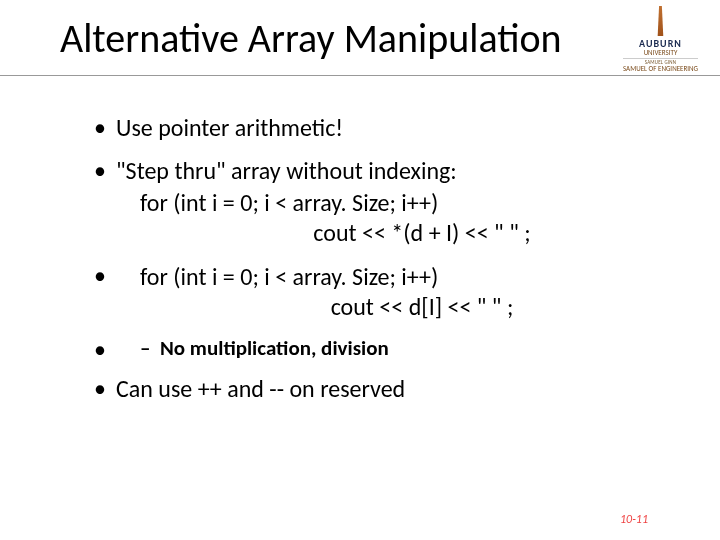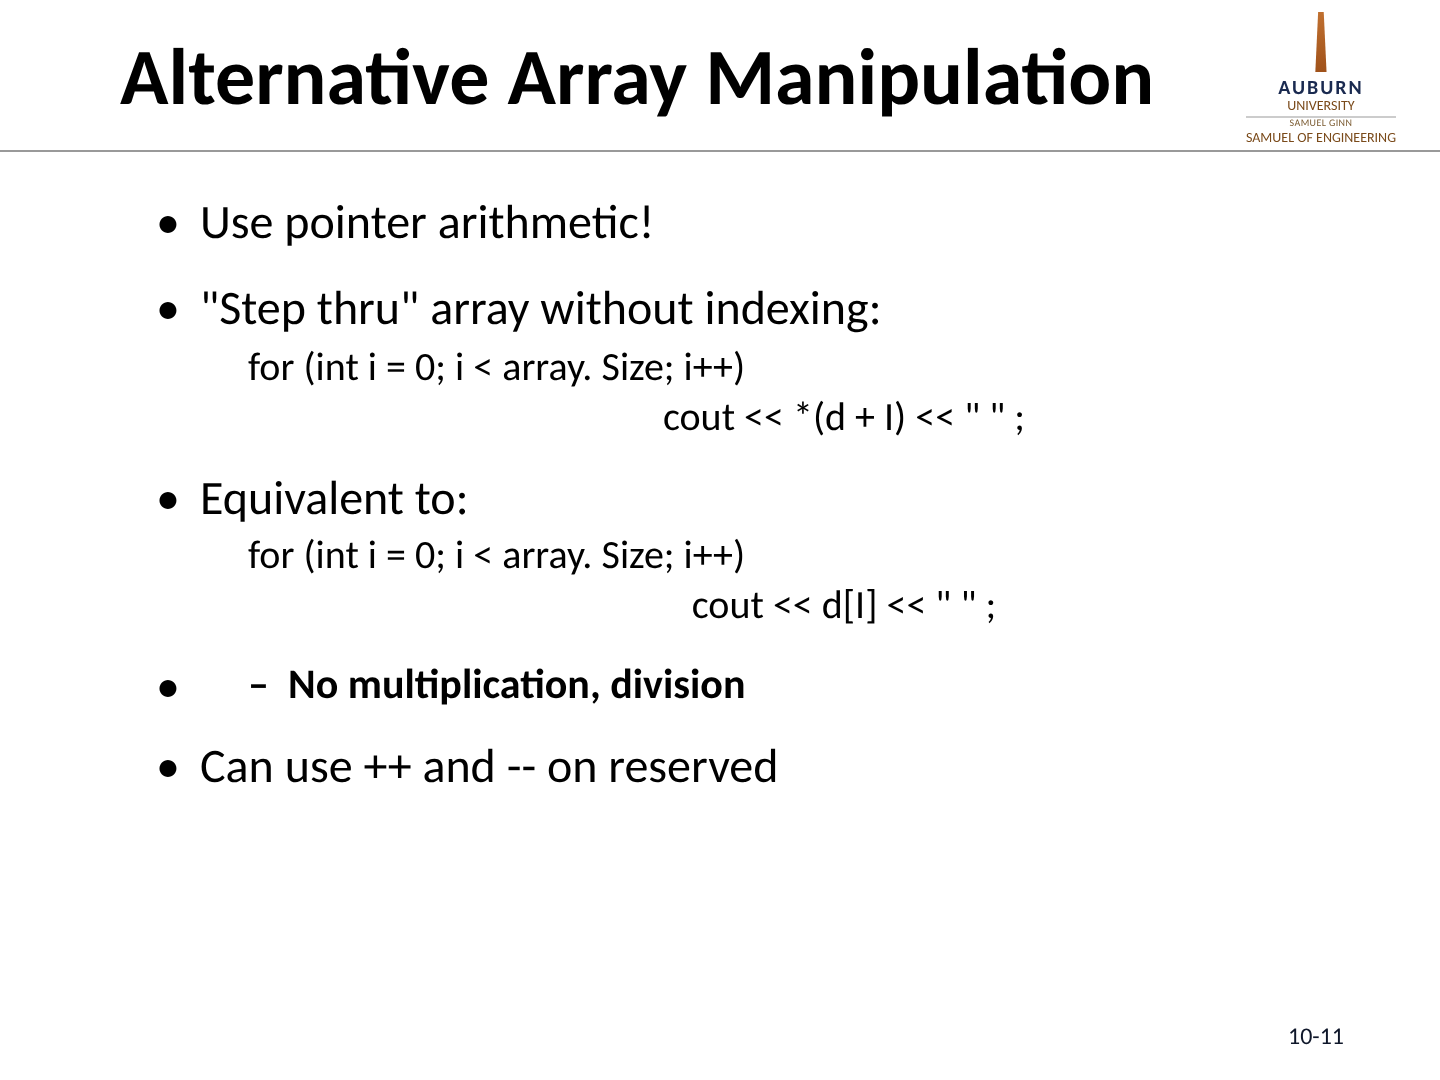--- a/index.html
+++ b/index.html
@@ -17,21 +17,21 @@
     position: relative;
     width: 720px;
     height: 540px;
     box-sizing: border-box;
   }
   .title {
     position: absolute;
     top: 14px;
     left: 60px;
     font-size: 40px;
-    font-weight: 700;
+    font-weight: 400;
     letter-spacing: 0px;
   }
   .hr {
     position: absolute;
     top: 75px;
     left: 0;
     right: 0;
     height: 1px;
     background: #999;
   }
@@ -68,37 +68,37 @@
   .body {
     position: absolute;
     top: 98px;
     left: 72px;
     right: 40px;
     font-size: 24px;
   }
   ul.lvl1 {
     list-style: none;
     padding: 0;
-    margin: 0;
+    margin: 16px;
   }
   ul.lvl1 > li {
     position: relative;
     padding-left: 28px;
     margin-bottom: 14px;
     line-height: 1.2;
   }
   ul.lvl1 > li::before {
     content: "•";
     position: absolute;
     left: 6px;
     top: 0;
     font-size: 24px;
   }
   .code {
-    font-size: 20px;
+    font-size: 24px;
     margin: 2px 0 6px 24px;
     line-height: 1.25;
   }
   .code .indent {
     padding-left: 40px;
     display: block;
     text-align: center;
   }
   ul.lvl2 {
     list-style: none;
@@ -120,23 +120,24 @@
   .footer-left {
     position: absolute;
     bottom: 14px;
     left: 50px;
     font-size: 10px;
     color: #777;
   }
   .footer-right {
     position: absolute;
     bottom: 14px;
-    right: 48px;
+    right: 72px;
     font-size: 12px;
-    color: #0f172a;
+    color: #ef4444;
+    font-style: italic;
   }
 </style>
 </head>
 <body>
 
 <div class="slide">
 
   <div class="logo">
     <div class="tower"></div>
     <div class="au">AUBURN</div>
@@ -154,21 +155,20 @@
 
       <li>
         <span>"Step thru" array  without indexing:</span>
         <div class="code">
           <span>for (int i = 0; i &lt; array. Size; i++)</span>
           <span class="indent">cout &lt;&lt; *(d + I) &lt;&lt; " " ;</span>
         </div>
       </li>
 
       <li>
-        <span>Equivalent to:</span>
         <div class="code">
           <span>for (int i = 0; i &lt; array. Size; i++)</span>
           <span class="indent">cout &lt;&lt; d[I] &lt;&lt; " " ;</span>
         </div>
       </li>
 
       <li>
         <ul class="lvl2">
           <li>No multiplication, division</li>
         </ul>

